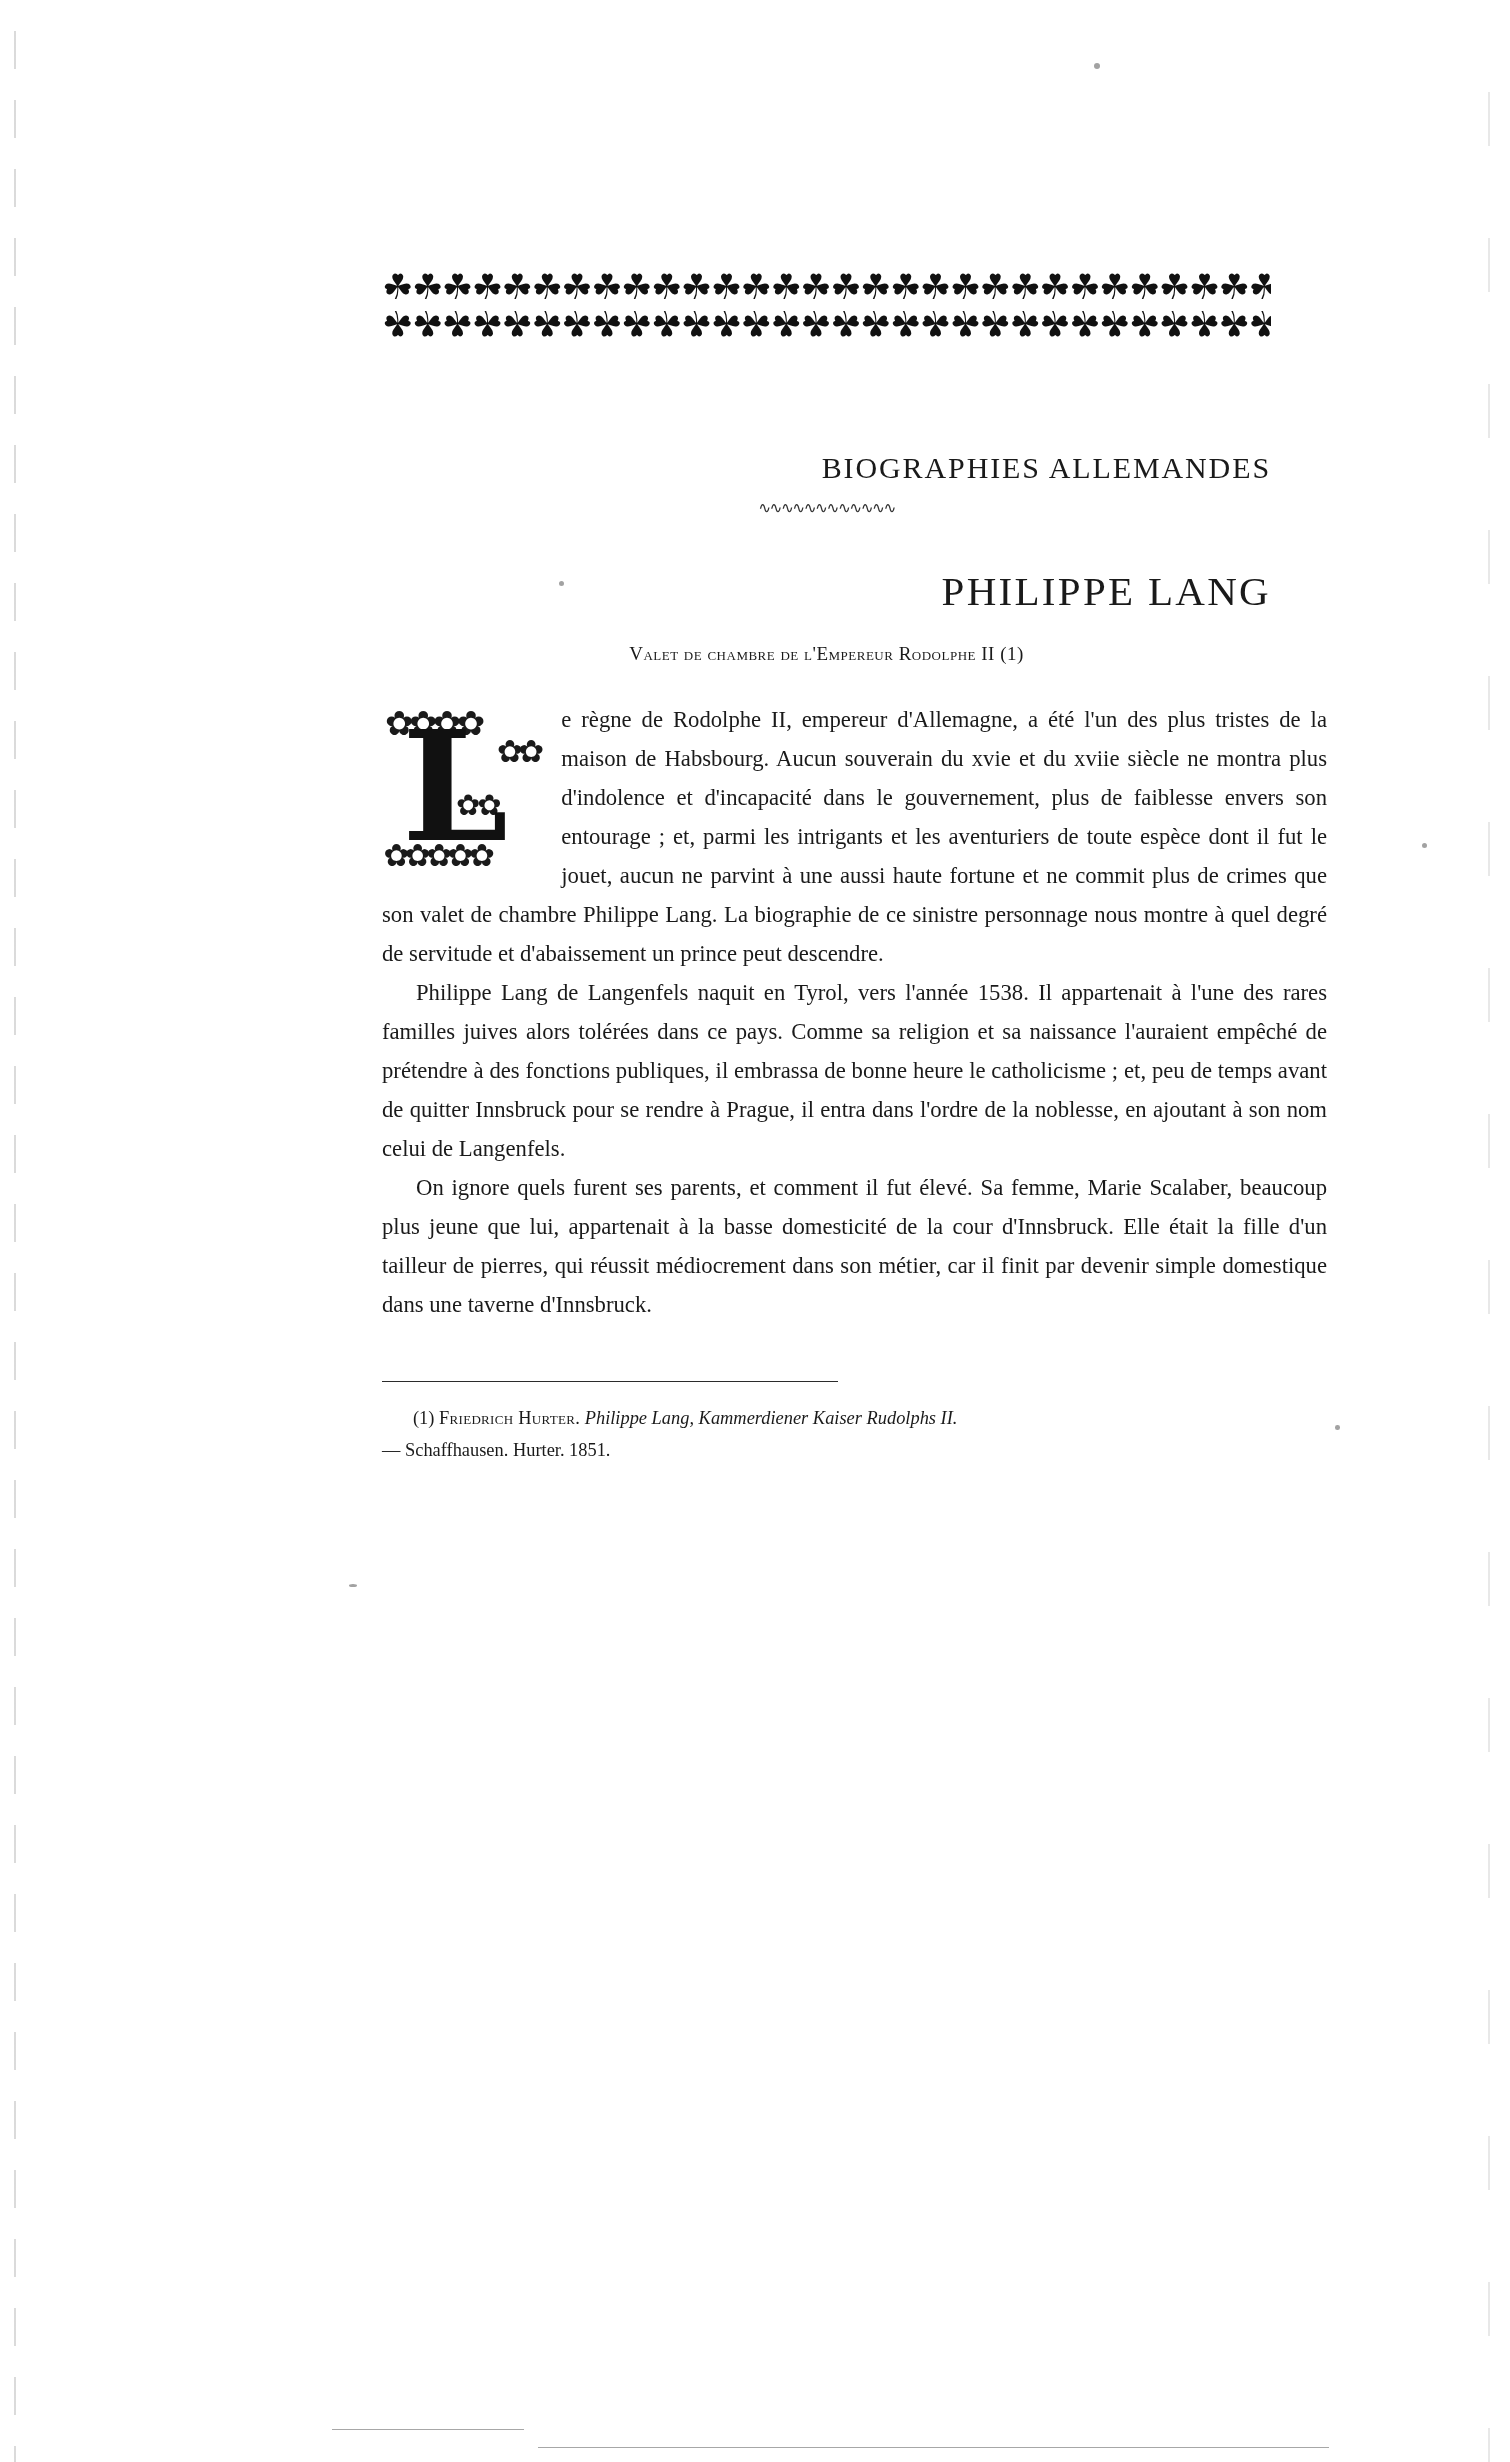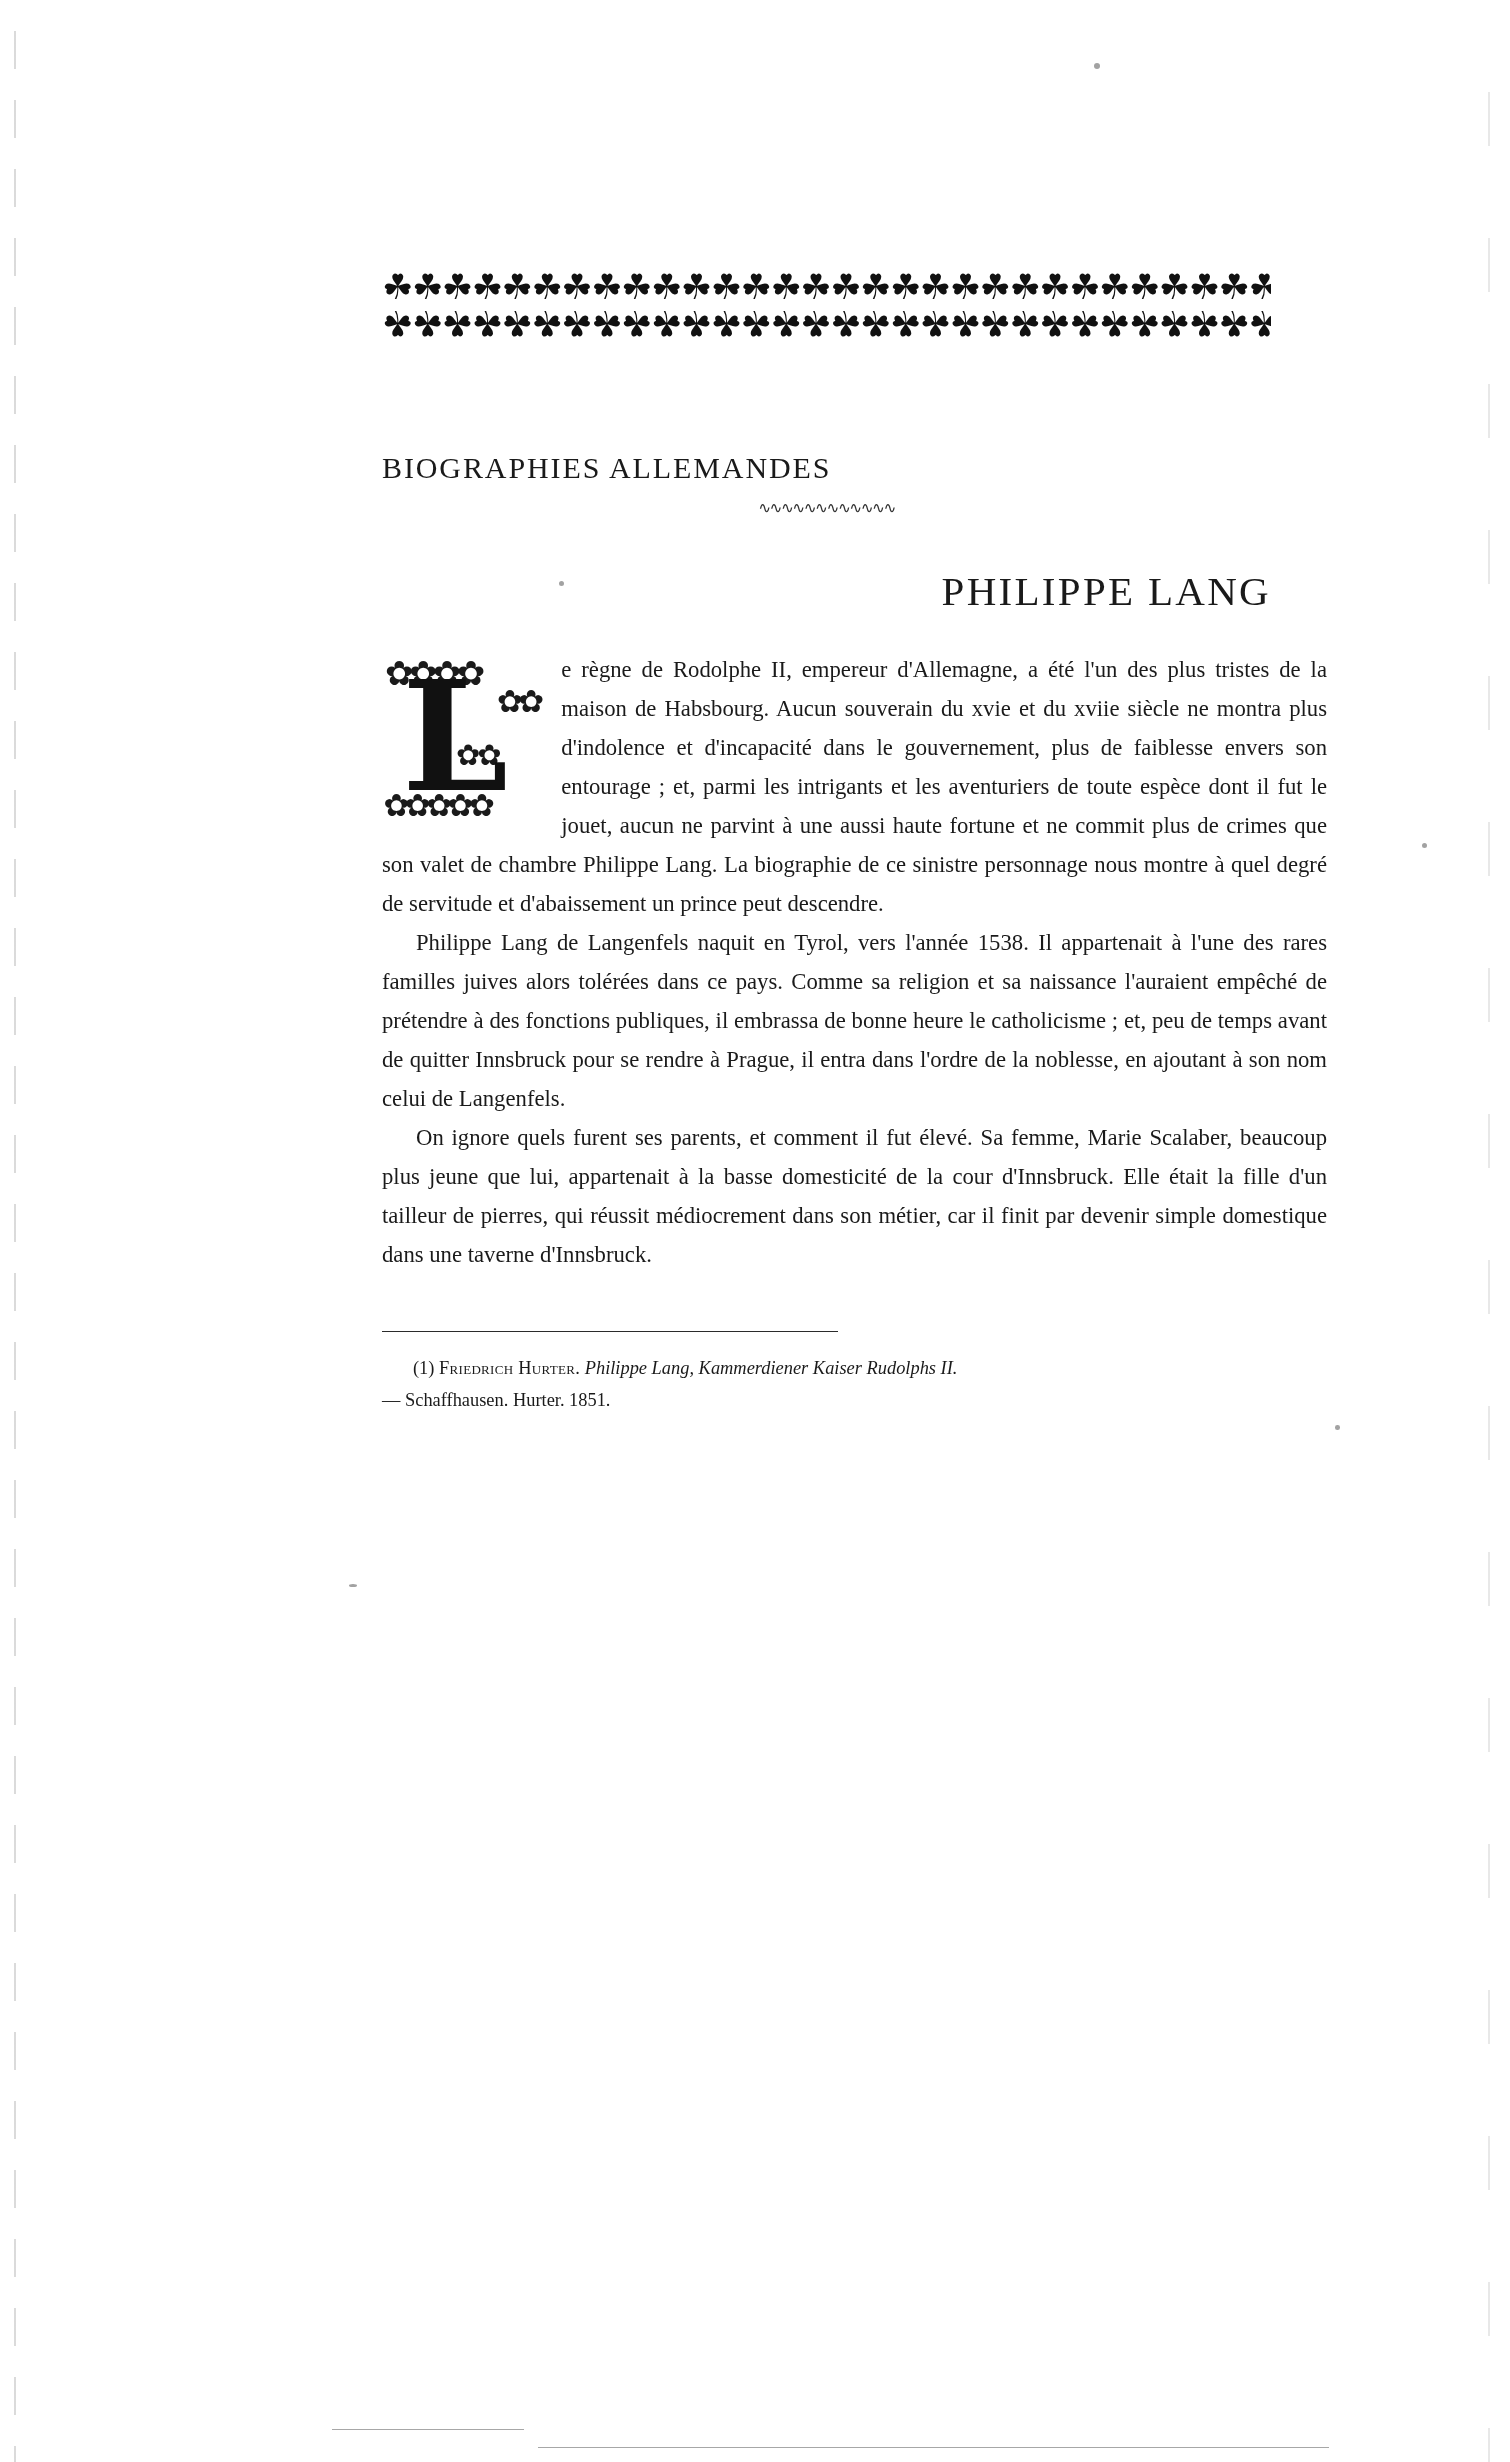--- a/index.html
+++ b/index.html
@@ -68,21 +68,21 @@
   }
   .headband .row.r1 { top: 1.5px; }
   .headband .row.r2 { top: 38px; transform: scaleY(-1); }
 
   
   h1.series {
     font-family: "Liberation Serif", serif;
     font-weight: normal;
     font-size: 30px;
     letter-spacing: 1.9px;
-    text-align: left;
+    text-align: right;
     margin: 92px 0 0 0;
     padding: 0;
     width: 889px;
   }
   .rule-squiggle {
     width: 889px;
     text-align: center;
     margin-top: 14px;
     height: 17px;
     font-family: "DejaVu Sans", sans-serif;
@@ -219,20 +219,23 @@
       <div class="row r1">☘☘☘☘☘☘☘☘☘☘☘☘☘☘☘☘☘☘☘☘☘☘☘☘☘☘☘☘☘☘☘☘☘☘☘☘</div>
       <div class="row r2">☘☘☘☘☘☘☘☘☘☘☘☘☘☘☘☘☘☘☘☘☘☘☘☘☘☘☘☘☘☘☘☘☘☘☘☘</div>
     </div>
 
     <h1 class="series">BIOGRAPHIES ALLEMANDES</h1>
 
     <div class="rule-squiggle">∿∿∿∿∿∿∿∿∿∿∿∿</div>
 
     <h2 class="title">PHILIPPE LANG</h2>
 
+    <div class="subtitle">
+      <span>Valet de chambre de l'Empereur Rodolphe II (1)</span>
+    </div>
 
     <div class="body-block">
 
       <p class="first">
         <span class="dropcap">
           <span class="orn">
             <span class="flourish f-top">✿✿✿✿</span>
             <span class="flourish f-right">✿✿</span>
             <span class="flourish f-mid">✿✿</span>
             <span class="flourish f-bot">✿✿✿✿✿</span>

